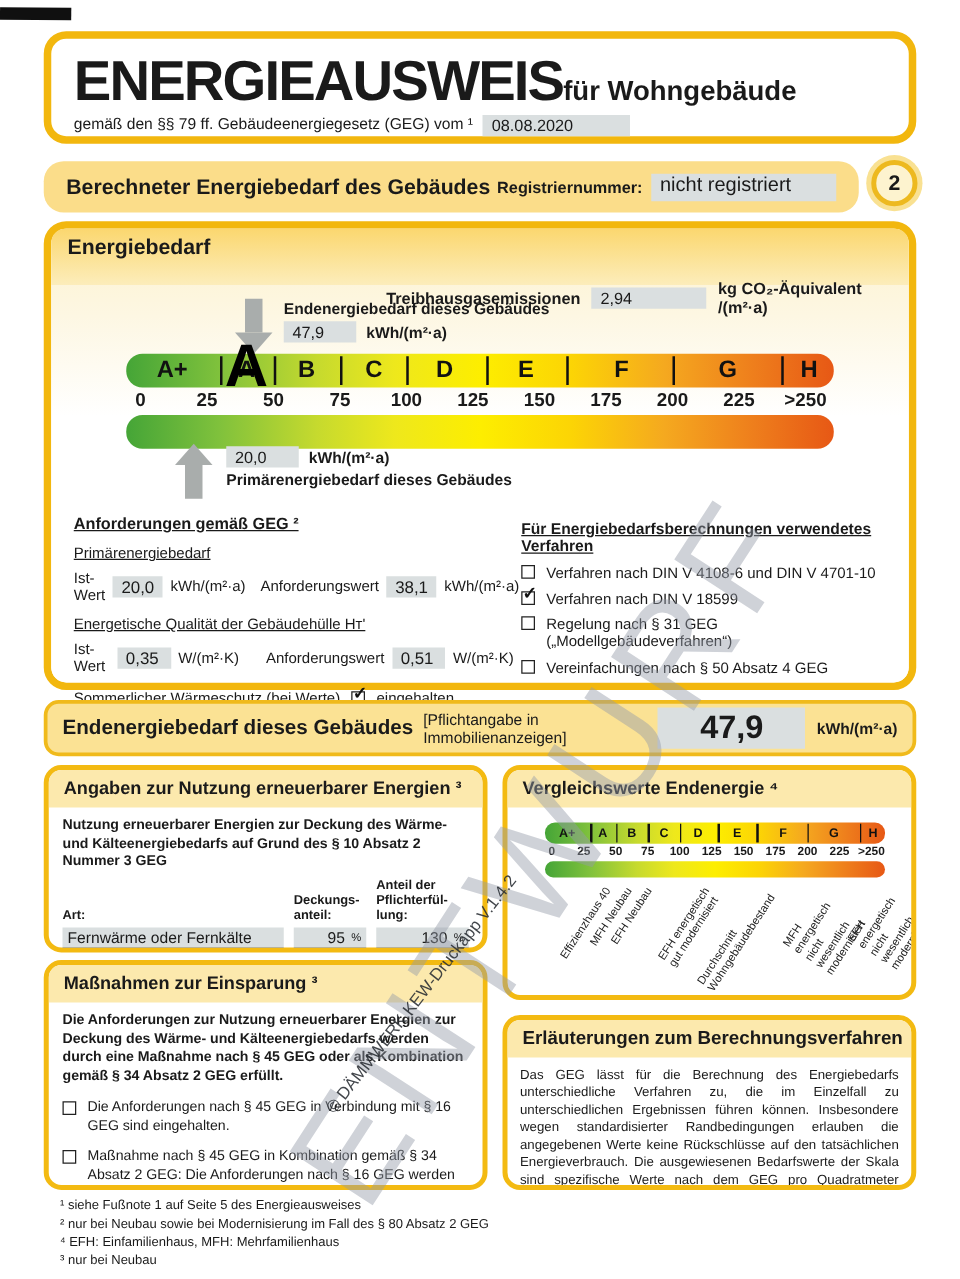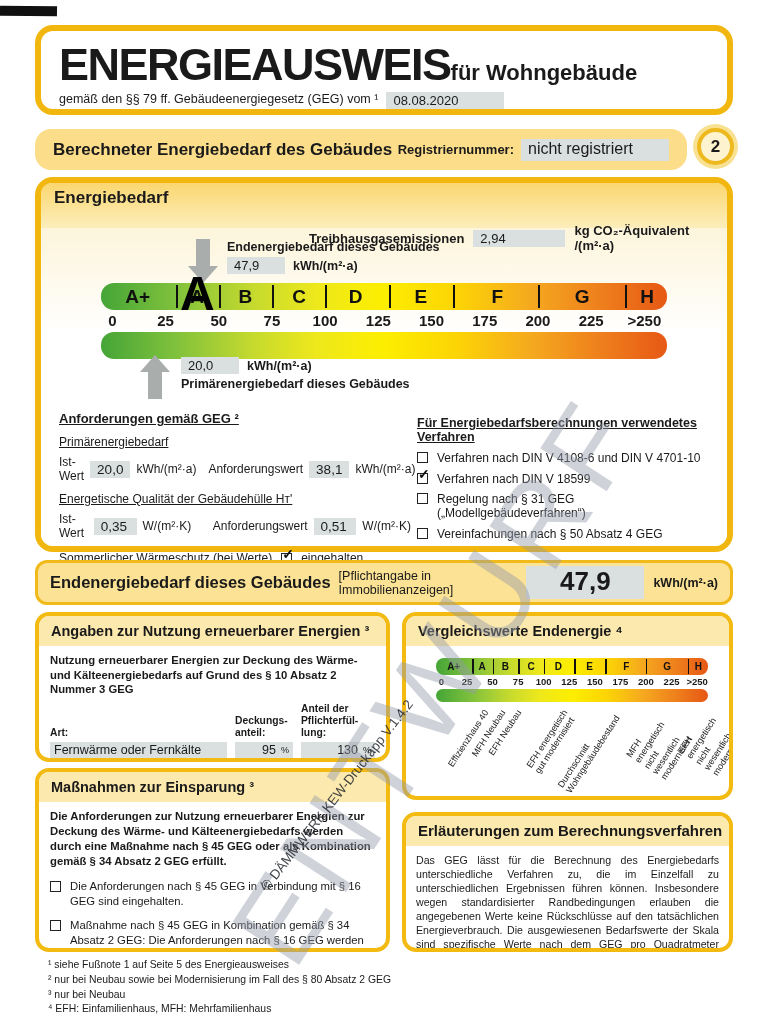--- a/index.html
+++ b/index.html
@@ -428,18 +428,18 @@
 </div>
 
 <div class="abs goldbox-sm" id="erl-box">
   <div class="boxtitle">Erläuterungen zum Berechnungsverfahren</div>
   <div class="body">Das GEG lässt für die Berechnung des Energiebedarfs unterschiedliche Verfahren zu, die im Einzelfall zu unterschiedlichen Ergebnissen führen können. Insbesondere wegen standardisierter Randbedingungen erlauben die angegebenen Werte keine Rückschlüsse auf den tatsächlichen Energieverbrauch. Die ausgewiesenen Bedarfswerte der Skala sind spezifische Werte nach dem GEG pro Quadratmeter Gebäudenutzfläche (Aɴ), die im Allgemeinen größer ist als die Wohnfläche des Gebäudes.</div>
 </div>
 
 <div class="abs" id="footnotes">
   <div>¹ siehe Fußnote 1 auf Seite 5 des Energieausweises</div>
   <div>² nur bei Neubau sowie bei Modernisierung im Fall des § 80 Absatz 2 GEG</div>
+  <div>⁴ EFH: Einfamilienhaus, MFH: Mehrfamilienhaus</div>
   <div>³ nur bei Neubau</div>
-  <div>⁴ EFH: Einfamilienhaus, MFH: Mehrfamilienhaus</div>
 </div>
 
 <div class="abs" id="wm-draft">ENTWURF</div>
 <div class="abs" id="wm-app">© DÄMMWERK KEW-Druckapp V.1.4.2</div>
 
 </body></html>

